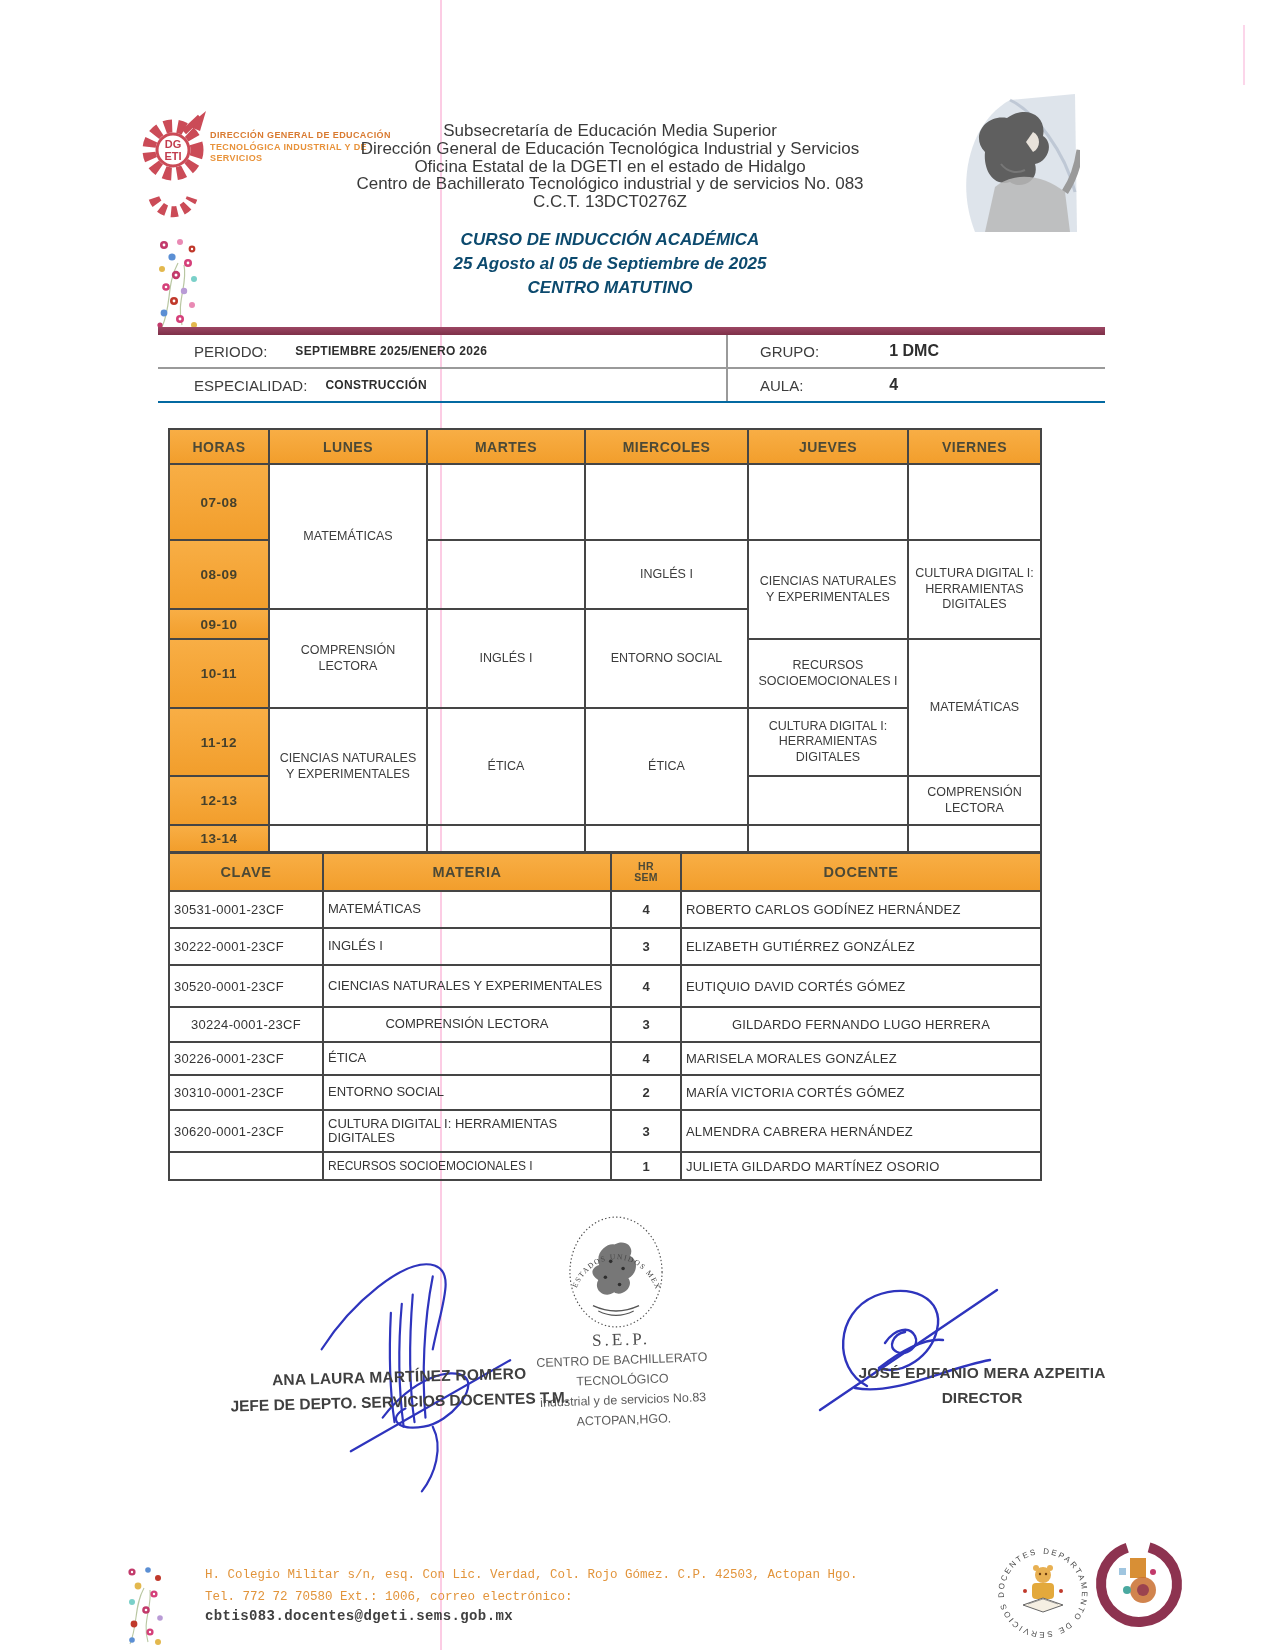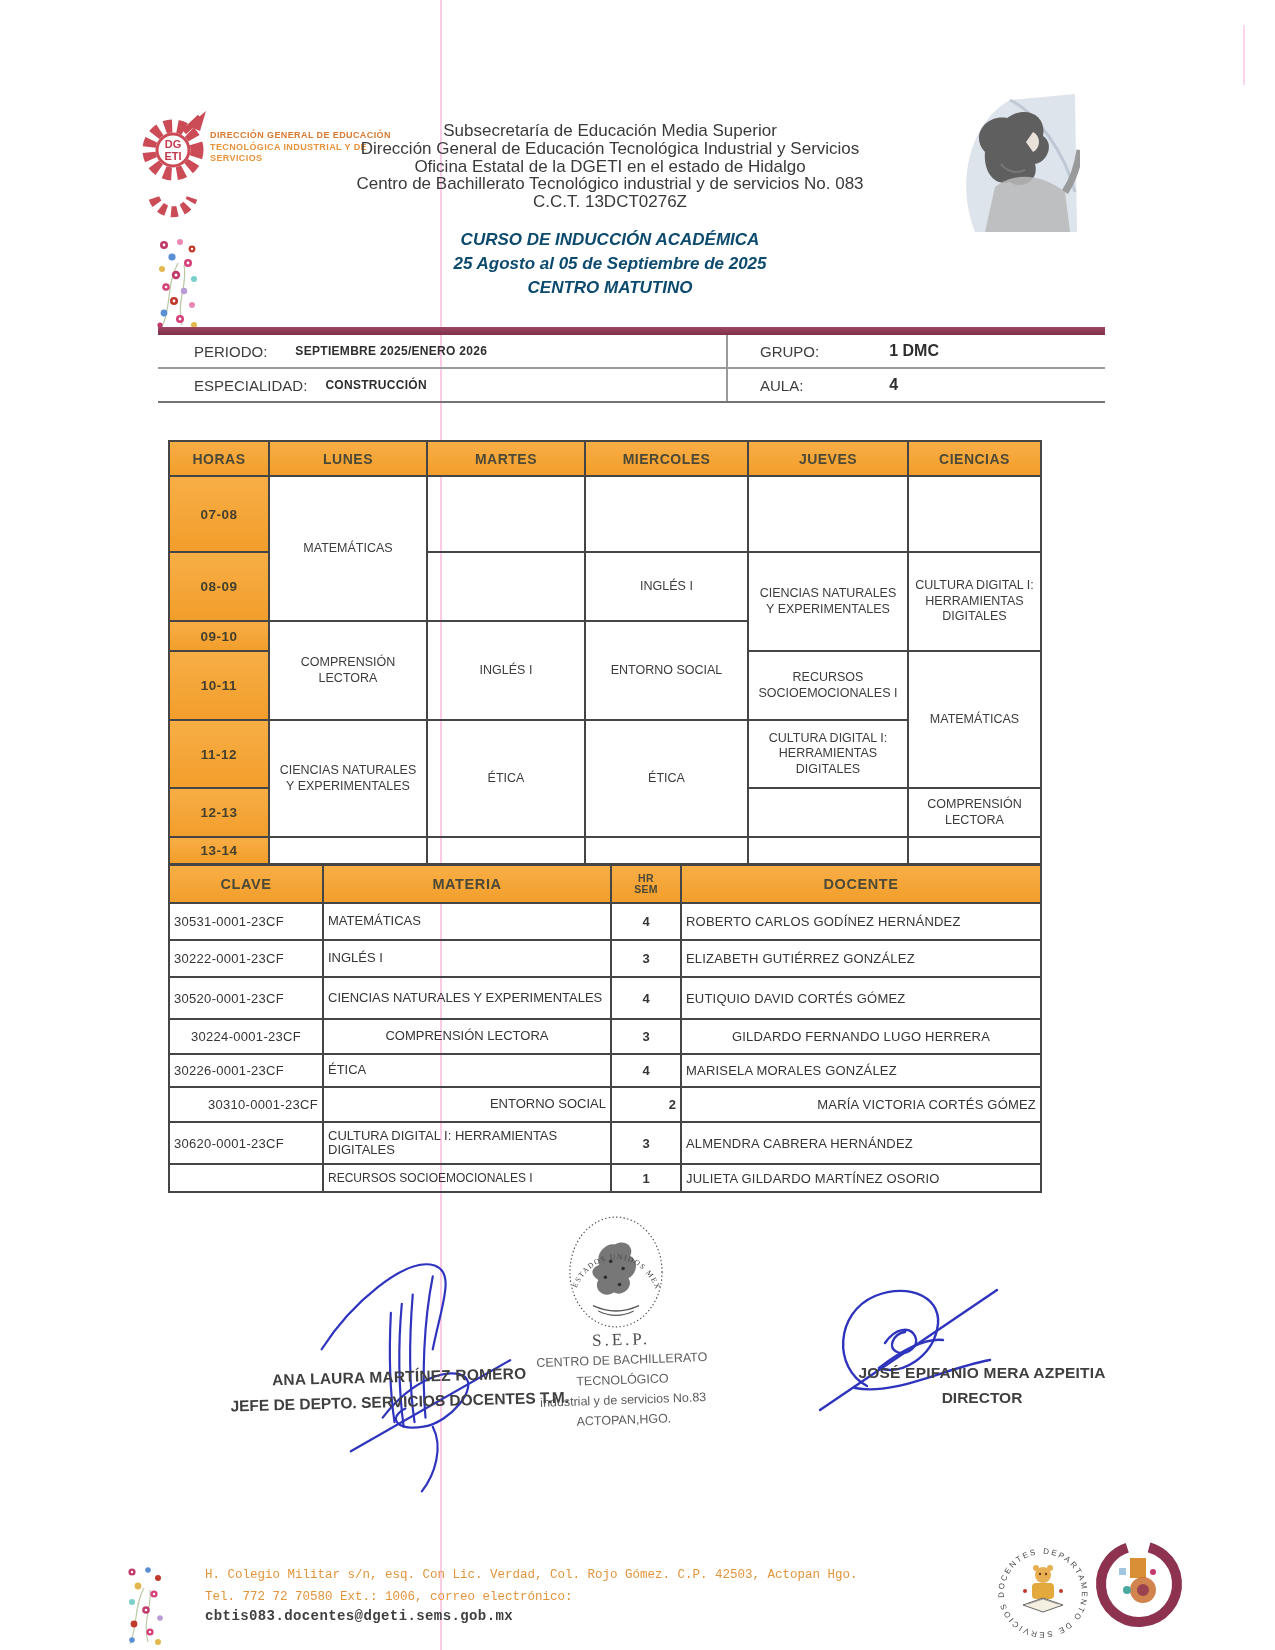--- a/index.html
+++ b/index.html
@@ -8,51 +8,51 @@
   .abs{position:absolute;}
   
   .scanline{position:absolute;top:0;bottom:0;width:2px;background:rgba(246,120,185,.38);}
   
   .logo-text{font-size:9px;font-weight:600;color:#d97a30;letter-spacing:.4px;line-height:11.5px;}
   .inst{width:560px;text-align:center;font-size:17px;line-height:17.8px;color:#3a3a3a;}
   .titleblock{width:560px;text-align:center;font-size:17px;font-weight:bold;font-style:italic;
               line-height:24px;color:#0c4a6e;}
   .bar{height:8px;background:linear-gradient(180deg,#9c4663,#7e3048);}
   
-  .info{width:947px;border-bottom:2px solid #737373;font-size:15px;}
+  .info{width:947px;border-bottom:2px solid #0369a1;font-size:15px;}
   .irow{display:flex;height:32px;align-items:stretch;border-bottom:2px solid #9a9a9a;}
   .irow:last-child{border-bottom:none;}
   .ileft{flex:0 0 568px;display:flex;align-items:center;border-right:2px solid #9a9a9a;}
   .iright{flex:1;display:flex;align-items:center;padding-left:20px;}
   .ilabel{margin-left:36px;color:#3d3d3d;}
   .ival{margin-left:28px;font-weight:bold;font-size:12px;color:#2e2e2e;letter-spacing:.3px;}
   .ilabel2{margin-left:12px;color:#3d3d3d;}
   .ival2{margin-left:70px;font-weight:bold;font-size:16px;color:#2e2e2e;}
   
-  table{border-collapse:collapse;table-layout:fixed;margin-top:12px;}
+  table{border-collapse:collapse;table-layout:fixed;}
   .sched, .subj{width:872px;}
   .sched th,.sched td,.subj th,.subj td{border:2px solid #454545;overflow:hidden;}
   .sched th{height:31px;background:linear-gradient(180deg,#f8ae45,#f29e2c);
             color:#4c4936;font-weight:bold;font-size:14px;letter-spacing:.5px;}
   .hour{background:linear-gradient(180deg,#f8ae45,#f29e2c);color:#45402c;
         font-weight:bold;font-size:13.5px;text-align:center;letter-spacing:.5px;}
   .sc{font-size:12.5px;color:#3c3c3c;text-align:center;vertical-align:middle;
       line-height:15.5px;padding:2px 5px;}
   .r1 td{height:70px;} .r2 td{height:63px;} .r3 td{height:26px;} .r4 td{height:63px;}
   .r5 td{height:62px;} .r6 td{height:43px;} .r7 td{height:21px;}
   .subj th{background:linear-gradient(180deg,#f8ae45,#f29e2c);color:#4c4936;
            font-weight:bold;font-size:14.5px;letter-spacing:.6px;height:34px;}
   .subj th.hrh{font-size:10.5px;line-height:11px;letter-spacing:.3px;}
   .subj td{font-size:13px;color:#353535;vertical-align:middle;padding:2px 4px;}
   .clv{padding-left:12px;letter-spacing:.3px;}
   .mat{padding-left:8px;font-size:12.5px;line-height:14.5px;}
   .hrc{text-align:center;font-weight:bold;font-size:14px;}
   .doc{padding-left:10px;font-size:13.5px;letter-spacing:.2px;}
   .sr1 td{height:31px;} .sr2 td{height:31px;} .sr3 td{height:36px;} .sr4 td{height:29px;text-align:center;}
-  .sr5 td{height:27px;} .sr6 td{height:29px;text-align:right;} .sr7 td{height:36px;} .sr8 td{height:22px;}
+  .sr5 td{height:27px;} .sr6 td{height:29px;} .sr7 td{height:36px;} .sr8 td{height:22px;}
   
   .signame{text-align:center;font-weight:bold;font-size:15.5px;color:#3f3f3f;letter-spacing:.2px;}
   .sigtitle{text-align:center;font-weight:bold;font-size:15.5px;color:#3f3f3f;margin-top:7px;}
   .sep{font-family:"Liberation Serif", serif;font-size:17px;letter-spacing:3px;color:#4d4d4d;
        text-align:center;}
   .sealtxt{text-align:center;font-size:12.5px;line-height:20px;color:#5c5c5c;}
   
   .addr{font-family:"Liberation Mono", monospace;font-size:12.5px;line-height:22px;color:#e2943b;}
   .email{font-family:"Liberation Mono", monospace;font-size:14px;font-weight:bold;
          color:#404040;letter-spacing:.4px;}
@@ -172,21 +172,21 @@
         <col style="width:160px">
         <col style="width:133px">
       </colgroup>
     <thead>
       <tr>
         <th>HORAS</th>
         <th>LUNES</th>
         <th>MARTES</th>
         <th>MIERCOLES</th>
         <th>JUEVES</th>
-        <th>CIENCIAS</th>
+        <th>VIERNES</th>
       </tr>
     </thead>
     <tbody>
       <tr class="r1">
         <td class="hour">07-08</td>
         <td class="sc" rowspan="2">MATEMÁTICAS</td>
         <td class="sc"></td>
         <td class="sc"></td>
         <td class="sc"></td>
         <td class="sc"></td>

